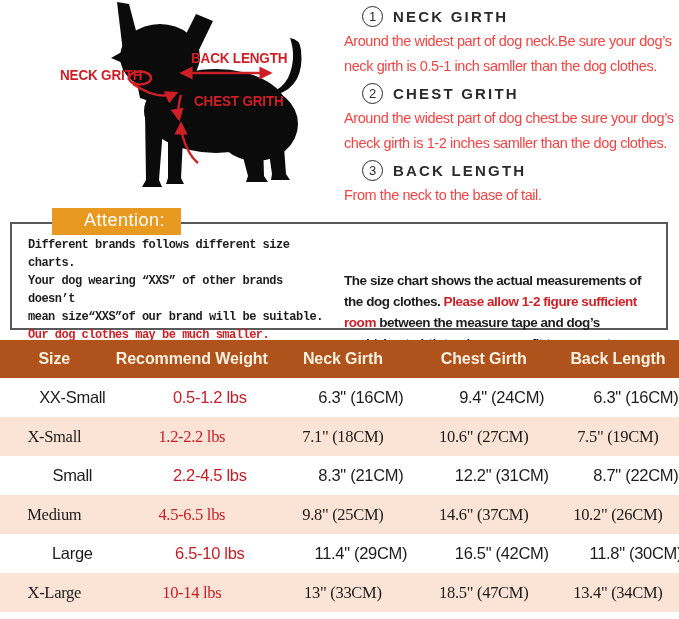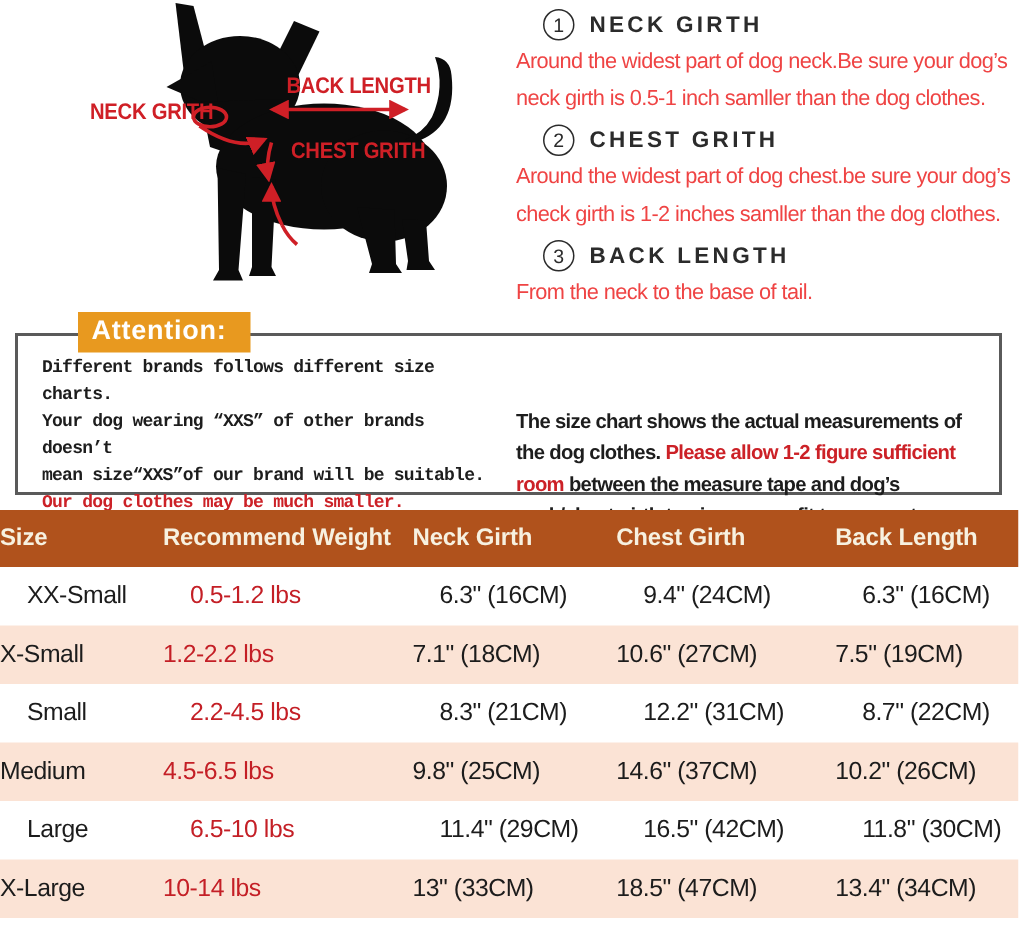--- a/index.html
+++ b/index.html
@@ -52,36 +52,36 @@
     border:2px solid #5a5a5a;
     background:#ffffff;
     display:flex;
     padding:12px 12px 6px 16px;
     gap:16px;
   }
   .attention-tag {
     position:absolute; left:40px; top:-16px;
     background:#e8991f;
     color:#ffffff;
-    font-weight:bold; font-size:18px;
-    padding:2px 16px 4px 9px;
+    font-weight:normal; font-size:18px;
+    padding:2px 16px 4px 32px;
     letter-spacing:0.5px;
   }
   .att-col-left  { width:300px; }
   .att-col-right { flex:1;margin-top:35px; }
   .att-line { font-size:12px; font-weight:bold; letter-spacing:-0.5px; line-height:1.5; color:#1d1d1d;font-family:Liberation Mono, monospace; }
   .att-red  { color:#cc2127; }
   .att-par  { font-size:13.5px; font-weight:bold; letter-spacing:-0.45px; line-height:1.55; color:#1d1d1d; }
   
   .size-table { position:absolute; left:0; top:340px; width:679px; }
   .t-row { display:flex; width:100%; height:39px; align-items:center; }
   .t-header { background:#b0521c; height:38px; }
-  .t-cell { font-size:16.5px; letter-spacing:-0.3px; color:#1c1c1c; }
+  .t-cell { text-align:center; font-size:16.5px; letter-spacing:-0.3px; color:#1c1c1c; }
   .t-header .t-cell { color:#f7f1e0; font-weight:bold; font-size:16px; letter-spacing:-0.1px; }
-  .row-pink  { background:#fbe3d5; }
+  .row-pink  { background:#fbe3d5;font-family:Liberation Serif, serif; }
   .row-white { background:#ffffff;margin-left:18px; }
   .c0 { width:16%; }
   .c1 { width:24.5%; }
   .c2 { width:20%; }
   .c3 { width:21.5%; }
   .c4 { width:18%; }
   .weight-cell { color:#c41f26; }
 </style>
 </head>
 <body>

